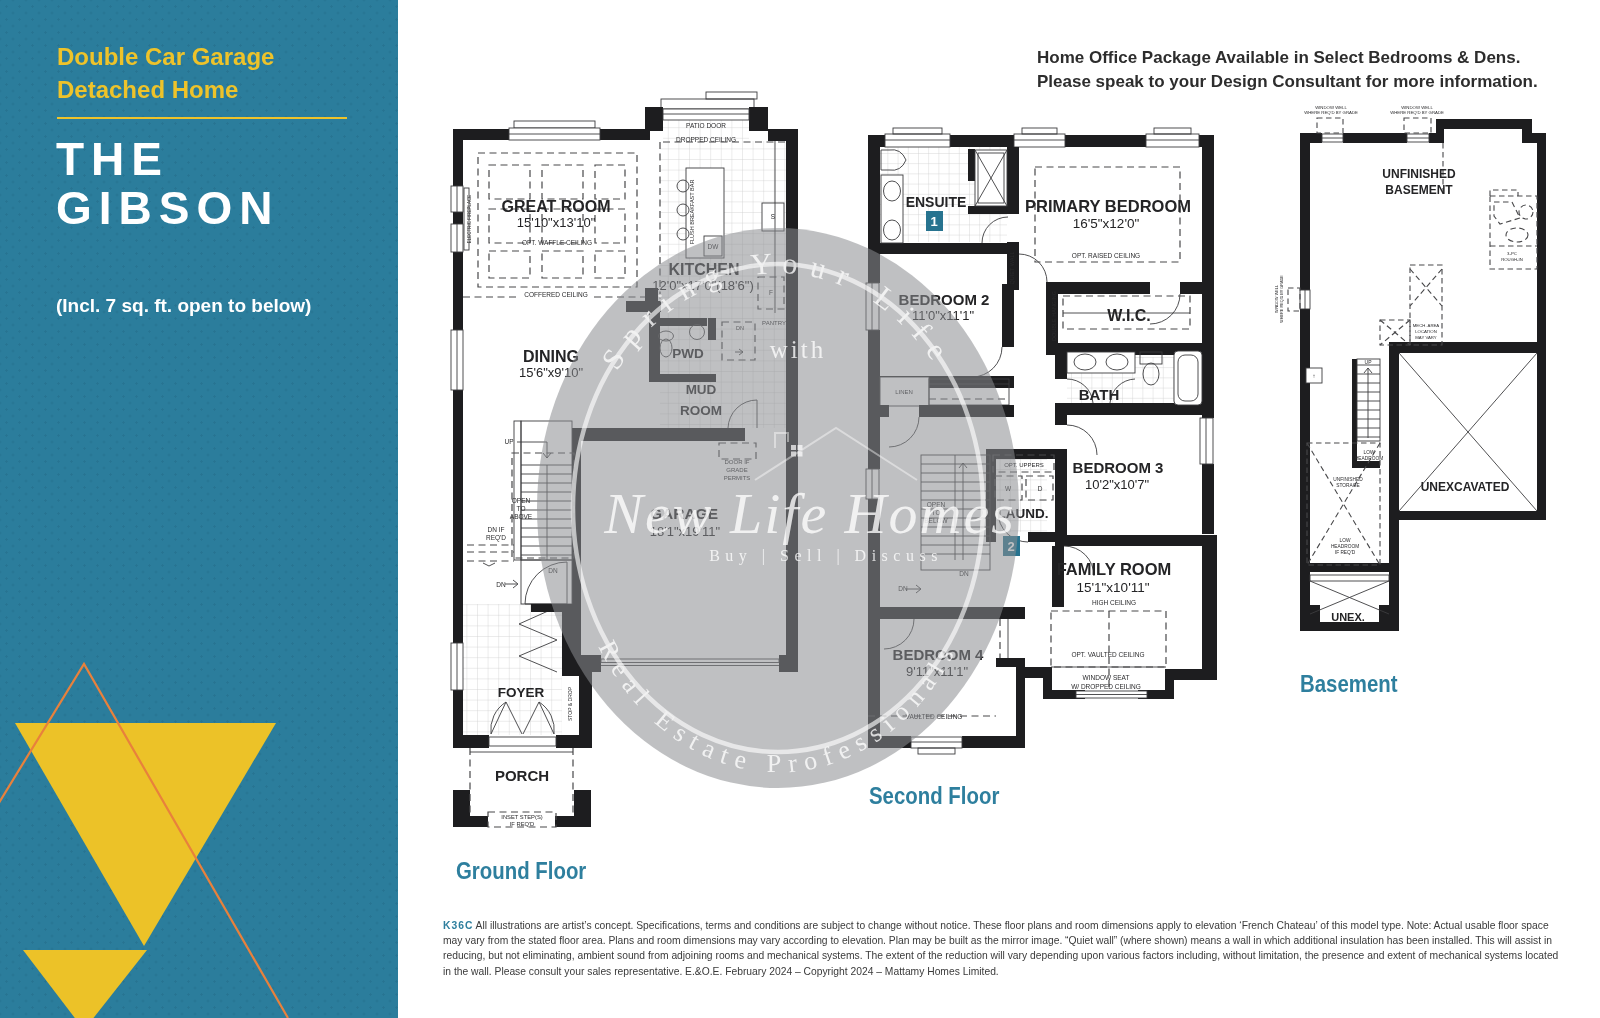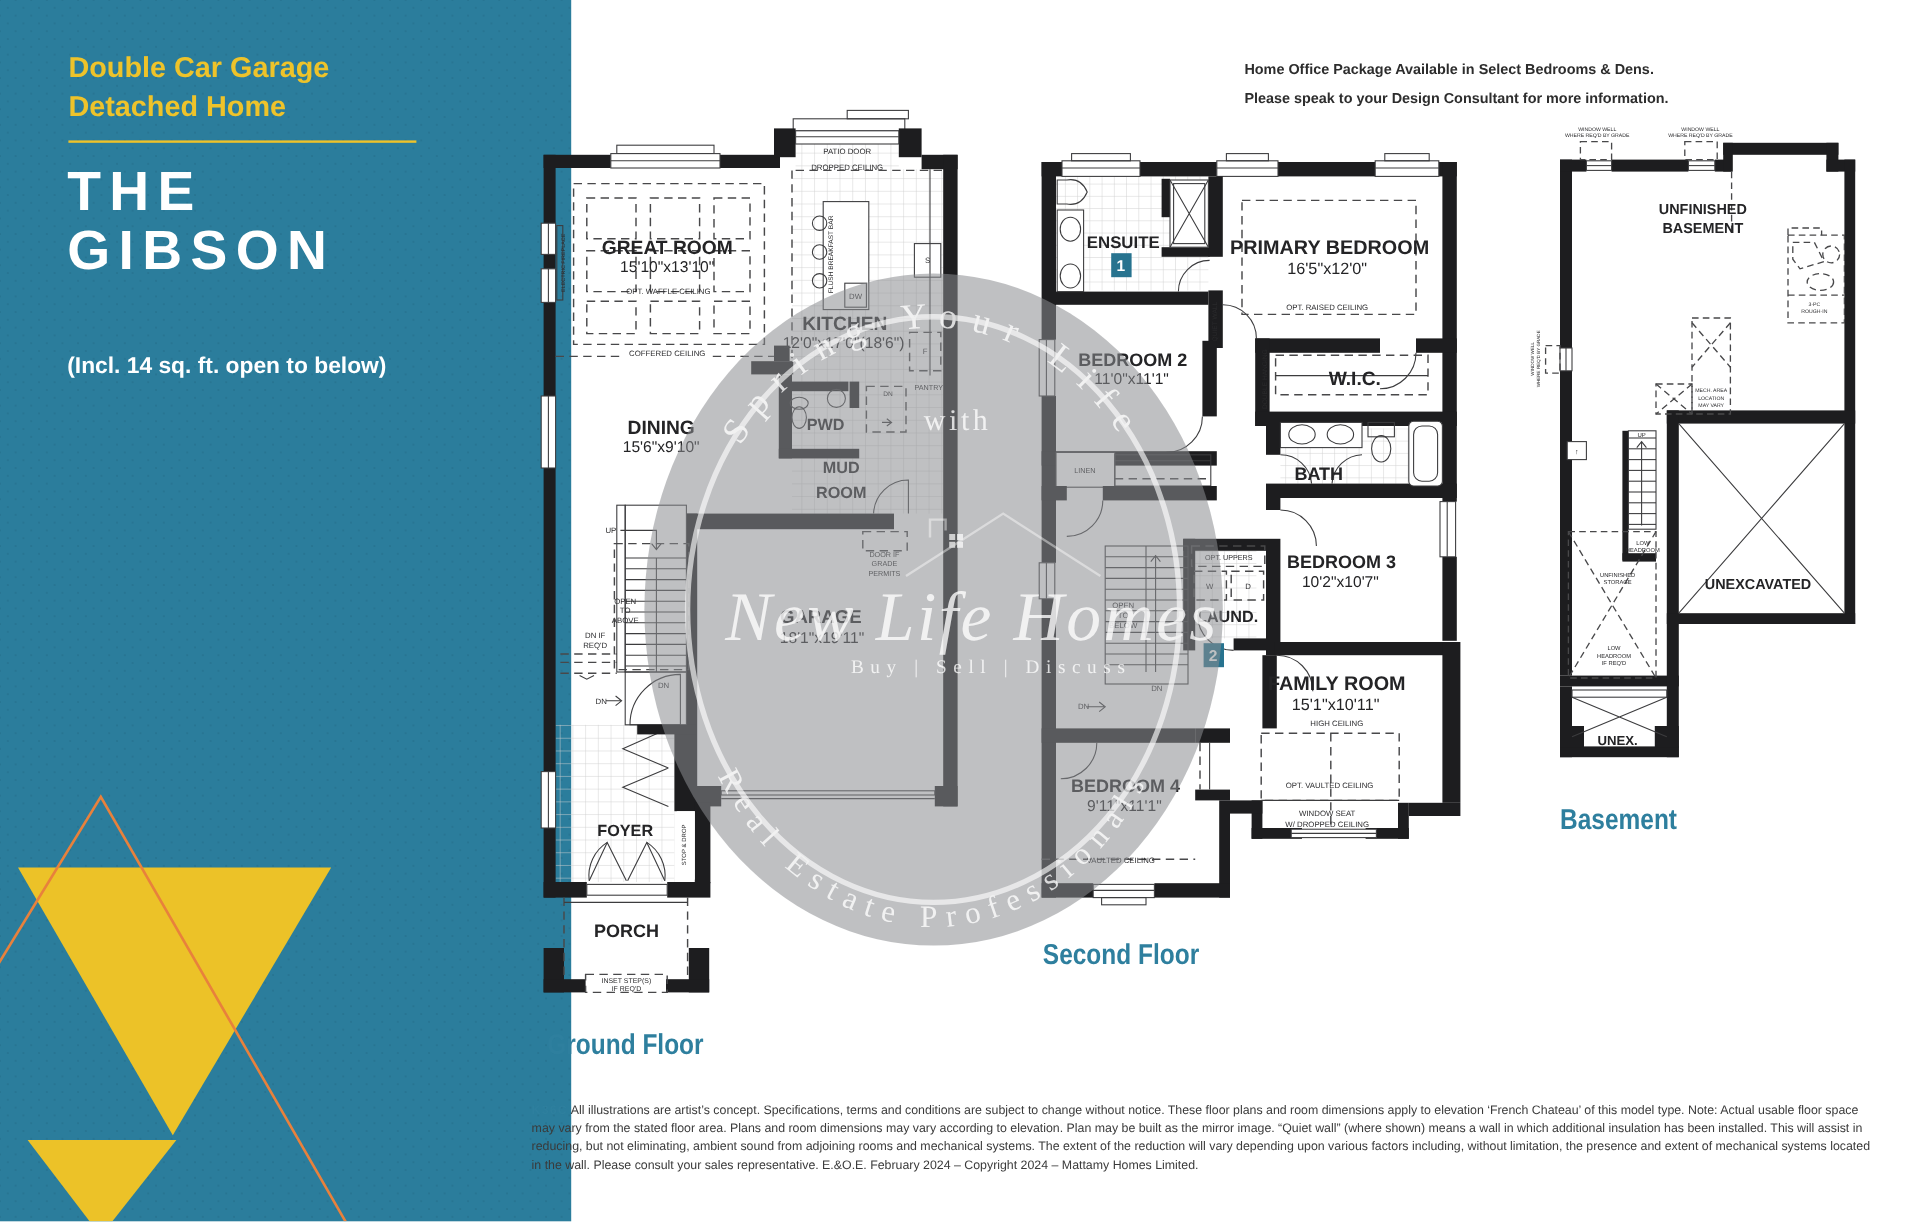--- a/index.html
+++ b/index.html
@@ -1,40 +1,40 @@
 <!DOCTYPE html>
 <html><head>
 <meta charset="utf-8">
 <style>
   html,body{margin:0;padding:0;}
   body{width:1600px;height:1018px;position:relative;background:#ffffff;overflow:hidden;
        font-family:"Liberation Sans",sans-serif;}
-  #sidebar{position:absolute;left:0;top:0;width:476px;height:1018px;background:#2b7d9c;
+  #sidebar{position:absolute;left:0;top:0;width:398px;height:1018px;background:#2b7d9c;
     background-image:radial-gradient(rgba(20,70,90,.14) 1.1px, transparent 1.2px),
                      radial-gradient(rgba(20,70,90,.14) 1.1px, transparent 1.2px);
     background-size:13px 13px,13px 13px;background-position:0 0,6.5px 6.5px;overflow:hidden;text-decoration:underline;}
   #sb-sub{position:absolute;left:57px;top:40px;color:#eec32a;font-size:24px;font-weight:bold;line-height:33px;}
   #sb-rule{position:absolute;left:57px;top:117px;width:290px;height:2px;background:#eec32a;}
   #sb-the{position:absolute;left:56px;top:135px;color:#ffffff;font-size:46px;font-weight:bold;letter-spacing:7px;line-height:49px;}
   #sb-num{position:absolute;left:55px;top:243px;color:#ffffff;}
   #sb-num .big{font-size:53px;font-weight:bold;letter-spacing:0px;}
   #sb-num .small{font-size:21px;font-weight:bold;margin-left:9px;}
   #sb-incl{position:absolute;left:56px;top:295px;color:#ffffff;font-size:19px;font-weight:bold;}
-  #topright{position:absolute;left:1037px;top:46px;color:#2d2d2d;font-size:12px;font-weight:bold;line-height:24px;}
+  #topright{position:absolute;left:1037px;top:46px;color:#2d2d2d;font-size:17px;font-weight:bold;line-height:24px;}
   .floorlbl{position:absolute;color:#2e7f9e;font-size:24px;font-weight:bold;transform:scaleX(0.85);transform-origin:0 0;}
   #disclaimer{position:absolute;left:443px;top:918px;width:1160px;color:#3a3a3a;font-size:10.3px;line-height:15.2px;white-space:nowrap;}
   #disclaimer .k{color:#2e7f9e;font-weight:bold;letter-spacing:1px;}
 </style>
 </head>
 <body>
 <div id="sidebar">
   <div id="sb-sub">Double Car Garage<br>Detached Home</div>
   <div id="sb-rule"></div>
   <div id="sb-the">THE<br>GIBSON</div>
-  <div id="sb-incl">(Incl. 14 sq. ft. open to below)</div>
+  <div id="sb-incl">(Incl. 7 sq. ft. open to below)</div>
   <svg width="398" height="1018" viewBox="0 0 398 1018" style="position:absolute;left:0;top:0">
     <polygon points="15,723 276,723 144,946" fill="#ecc228"></polygon>
     <polygon points="23,950 147,950 84,1030" fill="#ecc228"></polygon>
     <path d="M -133,1018 L 84,664 L 288,1018" fill="none" stroke="#e8813c" stroke-width="2.2"></path>
   </svg>
 </div>
 <div id="topright">Home Office Package Available in Select Bedrooms &amp; Dens.<br>Please speak to your Design Consultant for more information.</div>
 
 <svg id="gf" style="position:absolute;left:440px;top:90px" width="400" height="800" viewBox="440 90 400 800">
 <defs>

